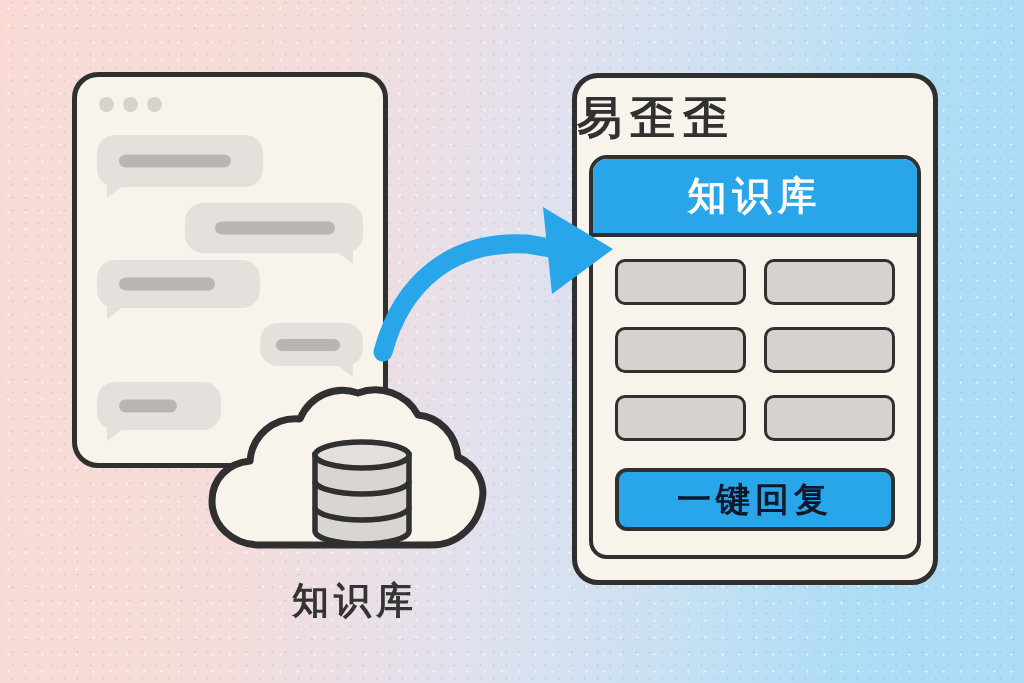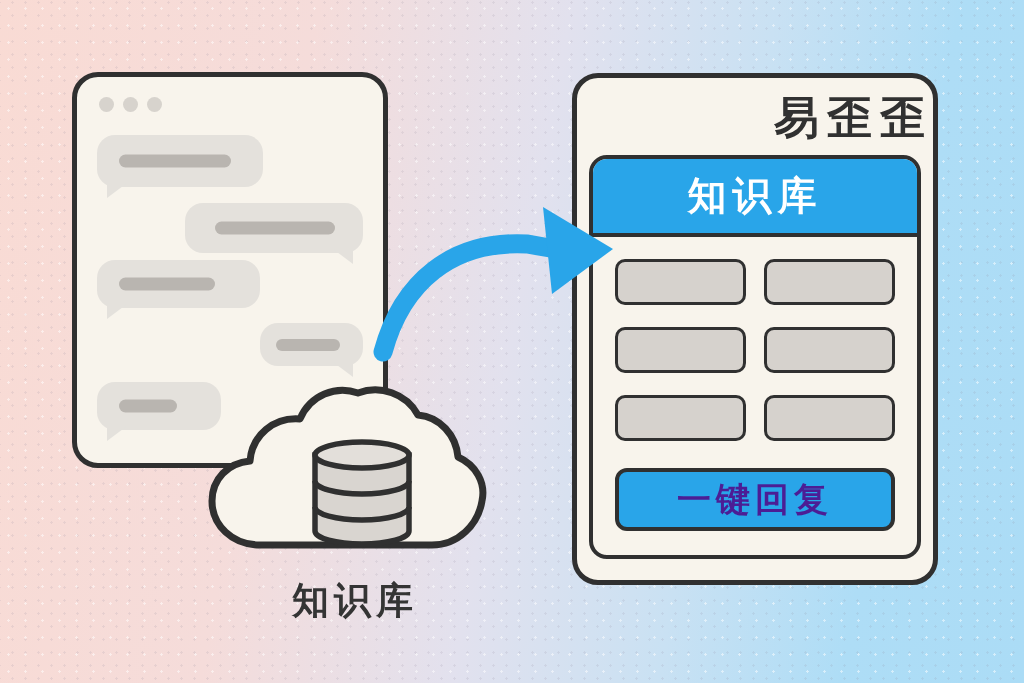--- a/index.html
+++ b/index.html
@@ -64,21 +64,21 @@
 
   
   .arrow-svg{position:absolute;left:352px;top:192px;width:275px;height:175px;z-index:6;}
 
   
   .app-panel{
     position:absolute;left:572px;top:73px;width:366px;height:512px;z-index:3;
     background:var(--card-fill);border:5px solid var(--outline);border-radius:26px;
   }
   .app-title{
-    margin-top:10px;text-align:right;
+    margin-top:10px;text-align:left;
     font-size:45px;font-weight:800;color:#313131;letter-spacing:8px;
   }
   .inner-panel{
     position:absolute;left:12px;right:12px;top:77px;bottom:21px;
     border:4px solid var(--outline);border-radius:18px;overflow:hidden;
     background:var(--card-fill);
   }
   .kb-header{
     height:78px;background:var(--accent-blue);border-bottom:4px solid var(--outline);
     display:flex;align-items:center;justify-content:center;
@@ -86,21 +86,21 @@
   }
   .reply-grid{
     display:grid;grid-template-columns:1fr 1fr;gap:22px 18px;
     padding:22px 22px 0 22px;
   }
   .grid-btn{height:46px;background:var(--button-gray);border:3px solid var(--outline);border-radius:10px;cursor:pointer;}
   .reply-btn{
     display:flex;align-items:center;justify-content:center;
     margin:27px 22px 0 22px;height:63px;width:calc(100% - 44px);
     background:var(--accent-blue);border:4px solid var(--outline);border-radius:12px;
-    color:#4c1d95;font-size:34px;font-weight:800;letter-spacing:5px;cursor:pointer;
+    color:#0f172a;font-size:34px;font-weight:800;letter-spacing:5px;cursor:pointer;
   }
 </style>
 </head>
 <body>
 
 <div class="stage">
 
   <div class="chat-window">
     <div class="win-dots">
       <span></span>

